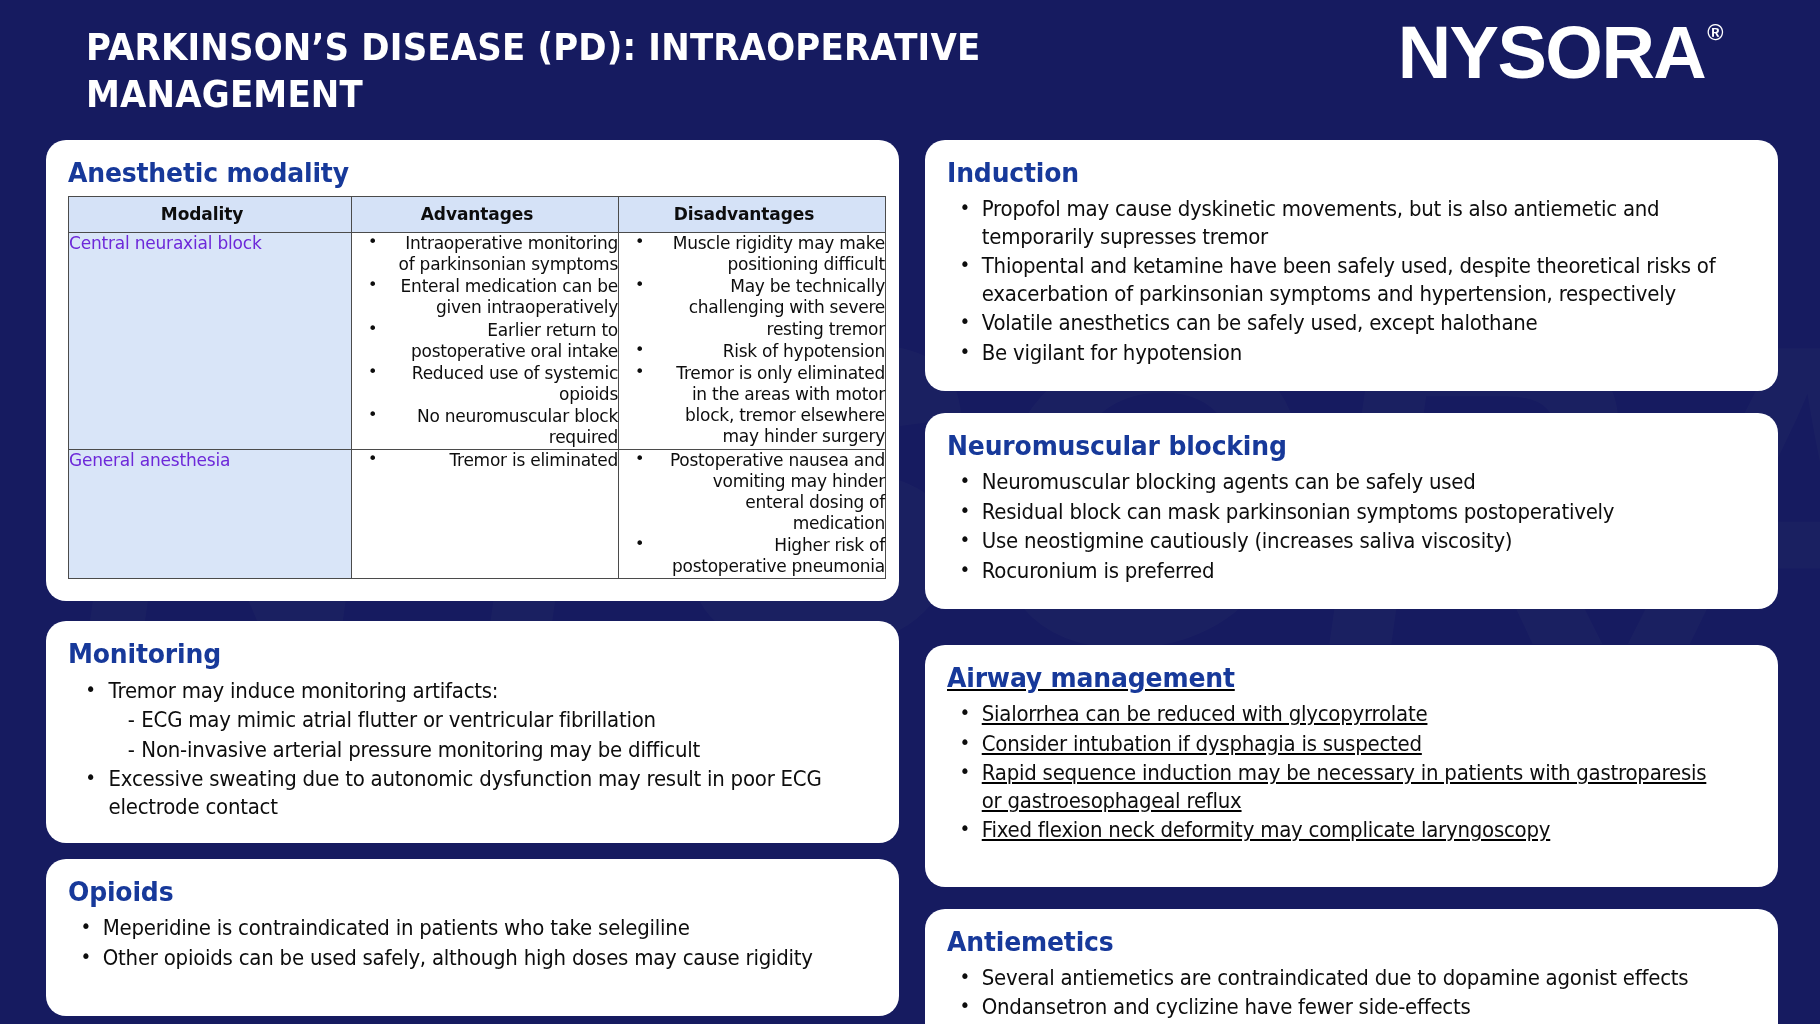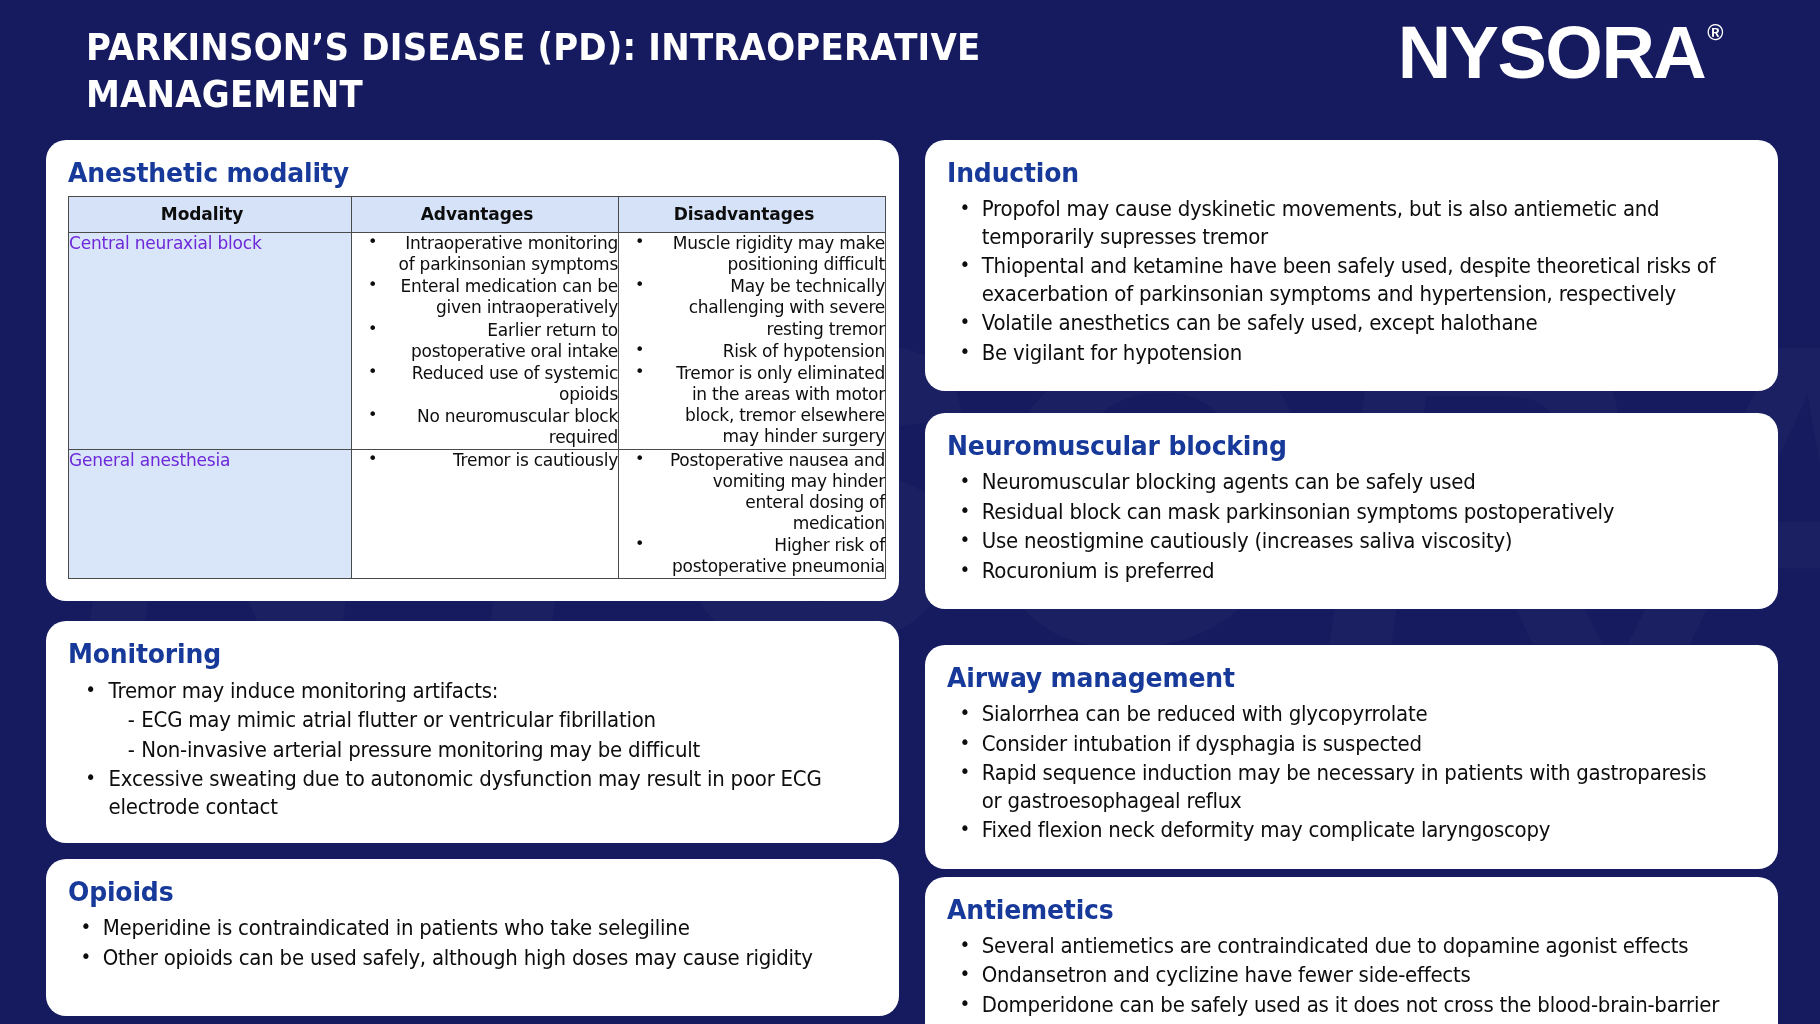--- a/index.html
+++ b/index.html
@@ -223,21 +223,21 @@
     top: -1px;
     font-size: 16px;
   }
 
   
   #card-anesthetic { padding-bottom: 22px; margin-bottom: 20px; }
   #card-monitoring { margin-bottom: 16px; }
   #card-opioids { padding-bottom: 42px; }
   #card-induction { padding-bottom: 22px; margin-bottom: 22px; }
   #card-nmb { padding-bottom: 22px; margin-bottom: 36px; }
-  #card-airway { padding-bottom: 22px; margin-bottom: 8px; }
+  #card-airway { padding-bottom: 40px; margin-bottom: 22px; text-decoration: underline; }
   #card-antiemetics { padding-bottom: 26px; }
 </style>
 </head>
 <body>
 
 <div id="watermark">NYSORA</div>
 
 <div id="header">
   <div id="page-title">Parkinson’s disease (PD): Intraoperative management</div>
   <div id="brand-logo">
@@ -281,21 +281,21 @@
               <li>May be technically challenging with severe resting tremor</li>
               <li>Risk of hypotension</li>
               <li>Tremor is only eliminated in the areas with motor block, tremor elsewhere may hinder surgery</li>
             </ul>
           </td>
         </tr>
         <tr>
           <td class="cell-modality">General anesthesia</td>
           <td class="cell-list">
             <ul>
-              <li>Tremor is cautiously</li>
+              <li>Tremor is eliminated</li>
             </ul>
           </td>
           <td class="cell-list">
             <ul>
               <li>Postoperative nausea and vomiting may hinder enteral dosing of medication</li>
               <li>Higher risk of postoperative pneumonia</li>
             </ul>
           </td>
         </tr>
       </tbody>

